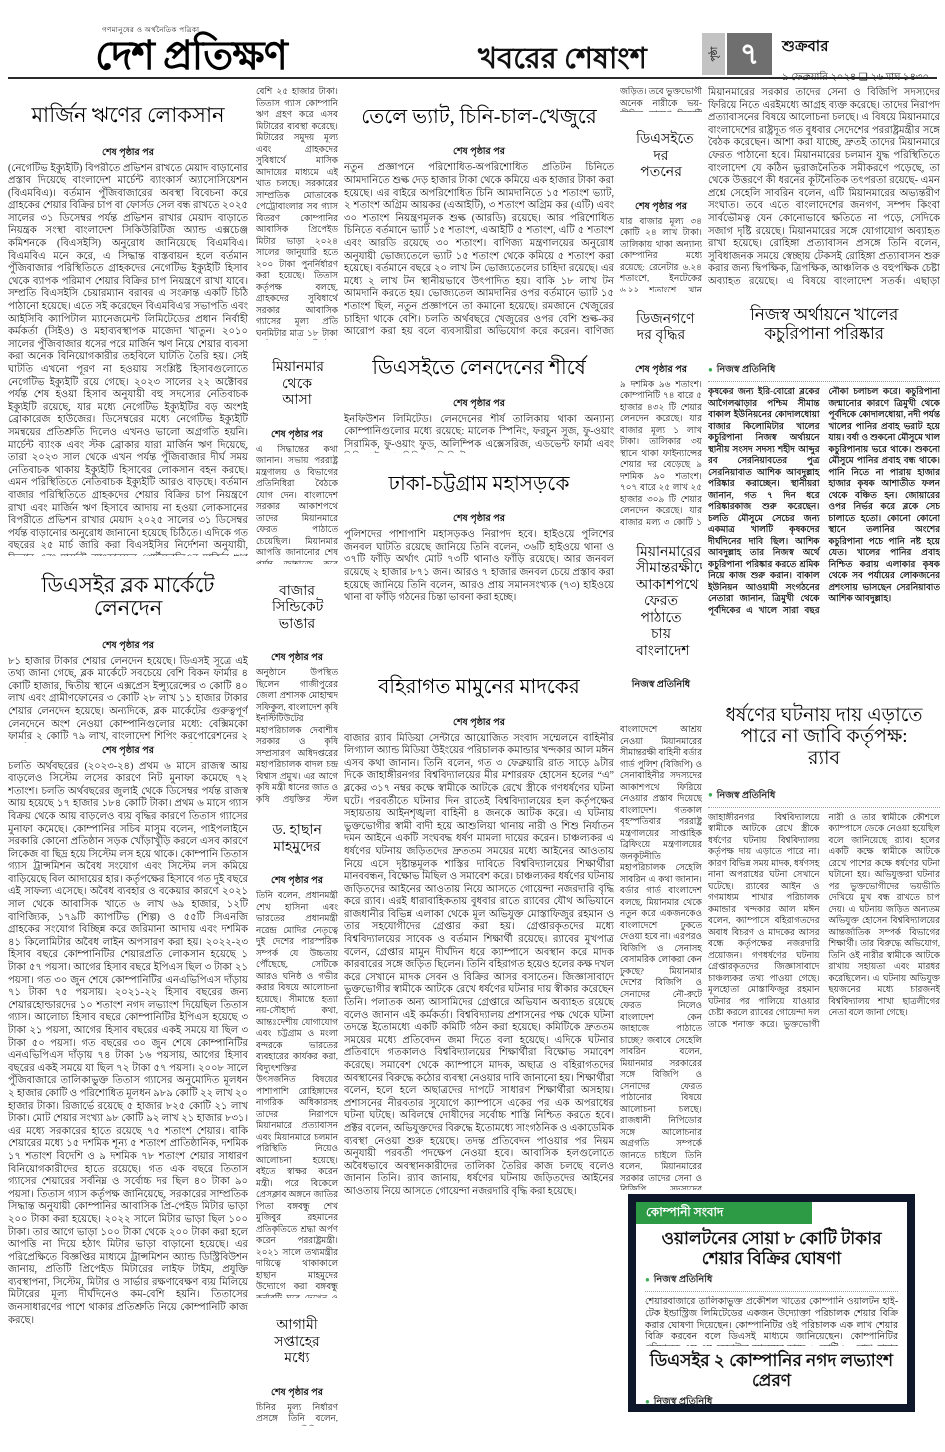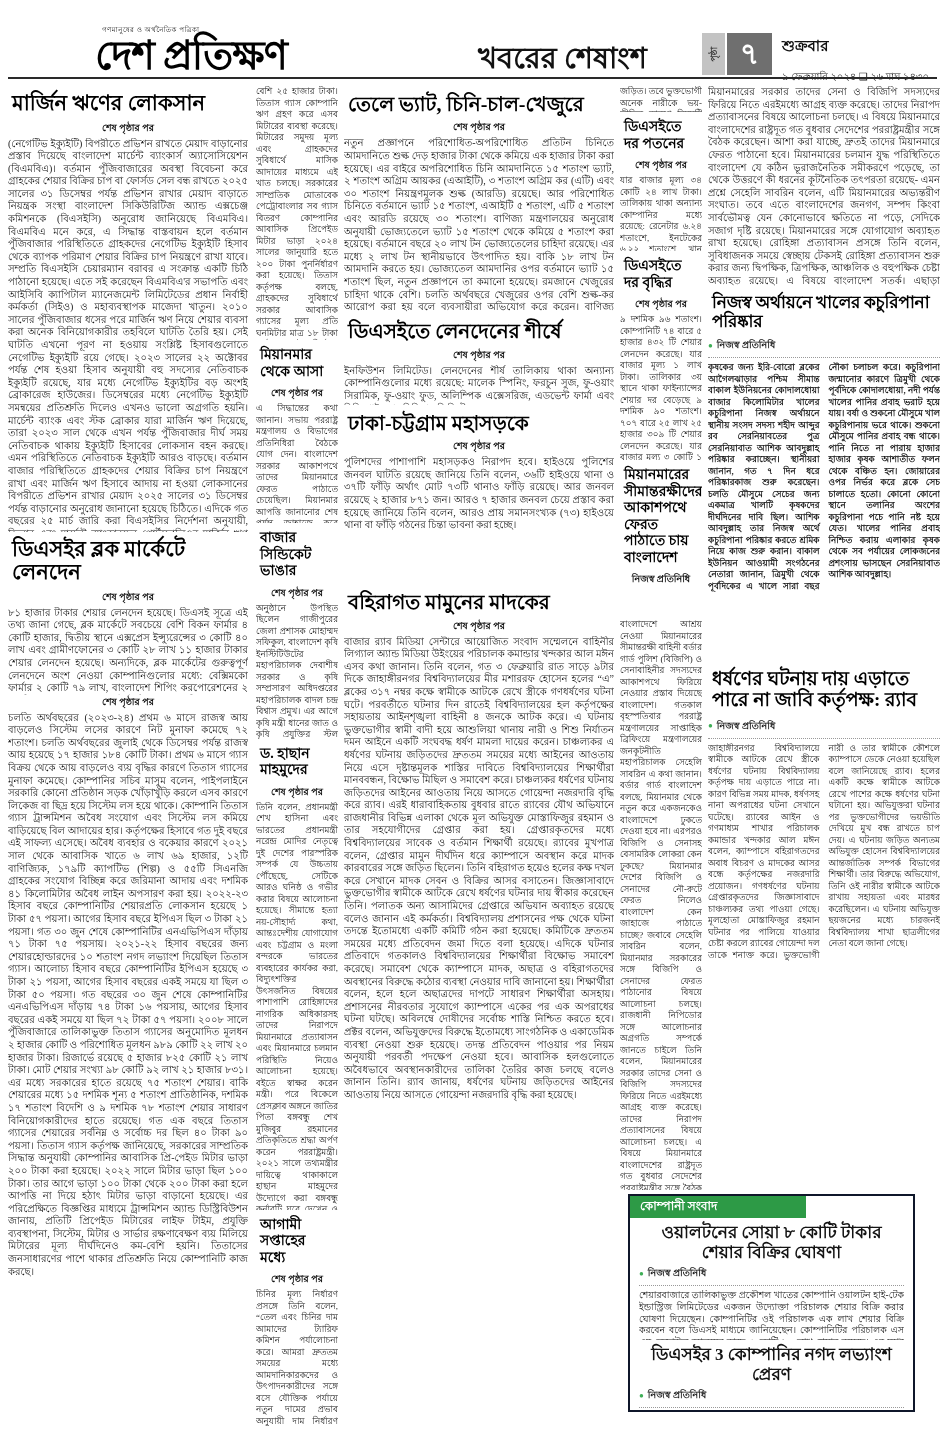--- a/index.html
+++ b/index.html
@@ -28,21 +28,21 @@
   #header-rule{position:absolute;left:8px;top:77px;width:929px;height:2px;background:#2a2a2a;}
 
   
   .col{position:absolute;top:86px;overflow:hidden;}
   #colA{left:8px;width:240px;height:1300px;}
   #colB{left:256px;width:82px;height:1340px;}
   #colC{left:344px;width:270px;height:1352px;}
   #colD{left:620px;width:82px;height:1104px;}
   #colE{left:708px;width:232px;height:1104px;}
 
-  .hl{font-weight:700;color:#000;margin:4px;line-height:1.12;}
+  .hl{font-weight:400;text-align:center;color:#000;margin:16px;line-height:1.12;}
   .hl-xl{font-size:21px;padding:2px 0 1px;}
   .hl-c{font-size:20px;padding:3px 0 1px;}
   .hl-sm{font-size:14px;padding:3px 0 2px;line-height:1.18;}
   .hl-e{font-size:17px;letter-spacing:-.3px;padding:3px 0 1px;}
   .hl-e2{font-size:19px;padding:4px 0 2px;}
   .kicker{font-size:9.5px;font-weight:bold;text-align:center;color:#111;padding-bottom:2px;}
   .body{text-align:justify;color:#1a1a1a;overflow:hidden;}
   .b10{font-size:10px;line-height:12.6px;}
   .b9{font-size:8.8px;line-height:11.5px;}
   .cols2{column-count:2;column-gap:9px;}
@@ -53,21 +53,21 @@
   
   #a1b{height:394px;} #a2b{height:88px;} #a3b{height:668px;}
   #b0b{height:254px;} #b1b{height:120px;} #b2b{height:136px;} #b3b{height:408px;} #b4b{height:148px;}
   #c1b{height:176px;} #c2b{height:40px;} #c3b{height:128px;} #c4b{height:836px;}
   #d0b{height:26px;} #d1b{height:76px;} #d2b{height:146px;} #d3b{height:664px;margin-top:30px;}
   #e0b{height:200px;} #e1b{height:298px;font-weight:bold;} #e2b{height:420px;}
 
   
   #companyBox{
     position:absolute;left:628px;top:1194px;width:287px;height:218px;
-    border:2px solid #0f172a;background:#fff;box-sizing:border-box;padding:0 9px 6px 9px;overflow:hidden;
+    border:8px solid #0f172a;background:#fff;box-sizing:border-box;padding:0 9px 6px 9px;overflow:hidden;
   }
   #companyBox .bar{
     margin:0 -9px;width:176px;height:22px;background:#2d9a46;
     color:#fff;font-size:12px;font-weight:bold;display:flex;align-items:center;padding-left:10px;box-sizing:border-box;
   }
   #companyBox .hl-box{font-size:17px;font-weight:900;text-align:center;line-height:1.15;padding:5px 0 2px;}
   #companyBox .body{font-size:9.3px;line-height:11.8px;}
   #wb{height:50px;}
 </style>
 </head>
@@ -158,21 +158,21 @@
 </div>
 
 <div id="colD" class="col">
   <div id="d0b" class="body b9">জড়িত। তবে ভুক্তভোগী অনেক নারীকে ভয়-ভীতির কারণে বিষয়টি প্রকাশ করেননি।</div>
   <section>
     <h2 class="hl hl-sm">ডিএসইতে দর পতনের</h2>
     <div class="kicker">শেষ পৃষ্ঠার পর</div>
     <div id="d1b" class="body b9">যার বাজার মূল্য ৩৪ কোটি ২৪ লাখ টাকা। তালিকায় থাকা অন্যান্য কোম্পানির মধ্যে রয়েছে: রেনেটার ৬.২৪ শতাংশে, ইনটেকের ৬.২২ শতাংশে, খান ব্রাদার্সের ৩.৫৩ শতাংশ, ফু-ওয়াং ফুডের ৫.২৯ শতাংশ, এস. আলম কোল্ডের ৫.১২ শতাংশ এবং বীচ হ্যাচারির ৪.১৫ শতাংশ শেয়ার দর কমেছে।</div>
   </section>
   <section>
-    <h2 class="hl hl-sm">ডিএসইতে দর বৃদ্ধির</h2>
+    <h2 class="hl hl-sm">ডিজনগণে দর বৃদ্ধির</h2>
     <div class="kicker">শেষ পৃষ্ঠার পর</div>
     <div id="d2b" class="body b9">৯ দশমিক ৯৬ শতাংশ। কোম্পানিটি ৭৪ বারে ৫ হাজার ৪৩২ টি শেয়ার লেনদেন করেছে। যার বাজার মূল্য ১ লাখ টাকা। তালিকার ৩য় স্থানে থাকা ফাইন্যান্সের শেয়ার দর বেড়েছে ৯ দশমিক ৯০ শতাংশ। ৭০৭ বারে ২৫ লাখ ২৫ হাজার ৩০৯ টি শেয়ার লেনদেন করেছে। যার বাজার মূল্য ৩ কোটি ১ লাখ টাকা। তালিকায় থাকা অন্য কোম্পানিগুলোর মধ্যে: এক্সপ্রেসের ৯.৬৫ শতাংশ, দর চিটাগংয়ের ৯.৫২ শতাংশ, ফার্মার ৯.৪৬ শতাংশ, এবি ৯.১৭ শতাংশ, এসকে ৯.১৫ শতাংশ, বিকন ফার্মার ৯.০৯ শতাংশ এবং মালেক স্পিনিংয়ের ৮.০৬ শতাংশ শেয়ার দর বৃদ্ধি পেয়েছে।</div>
   </section>
   <section>
     <h2 class="hl hl-sm">মিয়ানমারের সীমান্তরক্ষীদের আকাশপথে ফেরত পাঠাতে চায় বাংলাদেশ</h2>
     <div class="kicker">নিজস্ব প্রতিনিধি</div>
     <div id="d3b" class="body b9">বাংলাদেশে আশ্রয় নেওয়া মিয়ানমারের সীমান্তরক্ষী বাহিনী বর্ডার গার্ড পুলিশ (বিজিপি) ও সেনাবাহিনীর সদস্যদের আকাশপথে ফিরিয়ে নেওয়ার প্রস্তাব দিয়েছে বাংলাদেশ। গতকাল বৃহস্পতিবার পররাষ্ট্র মন্ত্রণালয়ের সাপ্তাহিক ব্রিফিংয়ে মন্ত্রণালয়ের জনকূটনীতি মহাপরিচালক সেহেলি সাবরিন এ কথা জানান। বর্ডার গার্ড বাংলাদেশ বলছে, মিয়ানমার থেকে নতুন করে একজনকেও বাংলাদেশে ঢুকতে দেওয়া হবে না। এরপরও বিজিপি ও সেনাসহ বেসামরিক লোকরা কেন ঢুকছে? মিয়ানমার দেশের বিজিপি ও সেনাদের নৌ-রুটে ফেরত নিলেও বাংলাদেশ কেন জাহাজে পাঠাতে চাচ্ছে? জবাবে সেহেলি সাবরিন বলেন, মিয়ানমার সরকারের সঙ্গে বিজিপি ও সেনাদের ফেরত পাঠানোর বিষয়ে আলোচনা চলছে। রাজধানী নিপিডোর সঙ্গে আলোচনার অগ্রগতি সম্পর্কে জানতে চাইলে তিনি বলেন, মিয়ানমারের সরকার তাদের সেনা ও বিজিপি সদস্যদের ফিরিয়ে নিতে এরইমধ্যে আগ্রহ ব্যক্ত করেছে। তাদের নিরাপদ প্রত্যাবাসনের বিষয়ে আলোচনা চলছে। এ বিষয়ে মিয়ানমারে বাংলাদেশের রাষ্ট্রদূত গত বুধবার সেদেশের পররাষ্ট্রমন্ত্রীর সঙ্গে বৈঠক করেছেন। আশা করা যাচ্ছে, দ্রুতই তাদের মিয়ানমারে ফেরত পাঠানো হবে।</div>
   </section>
 </div>
 
@@ -203,21 +203,21 @@
   <section>
     <div class="hl-box">ওয়ালটনের সোয়া ৮ কোটি টাকার শেয়ার বিক্রির ঘোষণা</div>
     <div class="byline">
       <span class="dot">●</span>
       <span>নিজস্ব প্রতিনিধি</span>
     </div>
     <div class="dotted"></div>
     <div id="wb" class="body">শেয়ারবাজারে তালিকাভুক্ত প্রকৌশল খাতের কোম্পানি ওয়ালটন হাই-টেক ইন্ডাস্ট্রিজ লিমিটেডের একজন উদ্যোক্তা পরিচালক শেয়ার বিক্রি করার ঘোষণা দিয়েছেন। কোম্পানিটির ওই পরিচালক এক লাখ শেয়ার বিক্রি করবেন বলে ডিএসই মাধ্যমে জানিয়েছেন। কোম্পানিটির পরিচালক এস এম রেজাউল আলমের কাছে ৩ কোটি ৯০ লাখ শেয়ার রয়েছে। এর মধ্যে থেকে তিনি এক লাখ শেয়ার বিক্রির ঘোষণা দিয়েছেন। ঘোষিত শেয়ারের বাজার মূল্য প্রায় সোয়া ৮ কোটি টাকা। শেয়ারটির দাম গতকাল ক্লোজিং হয়েছে ৮২৪ টাকা ৪০ পয়সায়। আগামী ৩০ দিনের মধ্যে ঘোষিত শেয়ার ঢাকা স্টক এক্সচেঞ্জের (ডিএসই) পাবলিক ও ব্লক মার্কেটে উল্লিখিত পরিমাণ শেয়ার বিক্রি সম্পন্ন করবেন।</div>
   </section>
   <section>
-    <div class="hl-box">ডিএসইর 3 কোম্পানির নগদ লভ্যাংশ প্রেরণ</div>
+    <div class="hl-box">ডিএসইর ২ কোম্পানির নগদ লভ্যাংশ প্রেরণ</div>
     <div class="byline">
       <span class="dot">●</span>
       <span>নিজস্ব প্রতিনিধি</span>
     </div>
     <div class="dotted"></div>
 
   </section>
 </div>
 
 </body></html>

